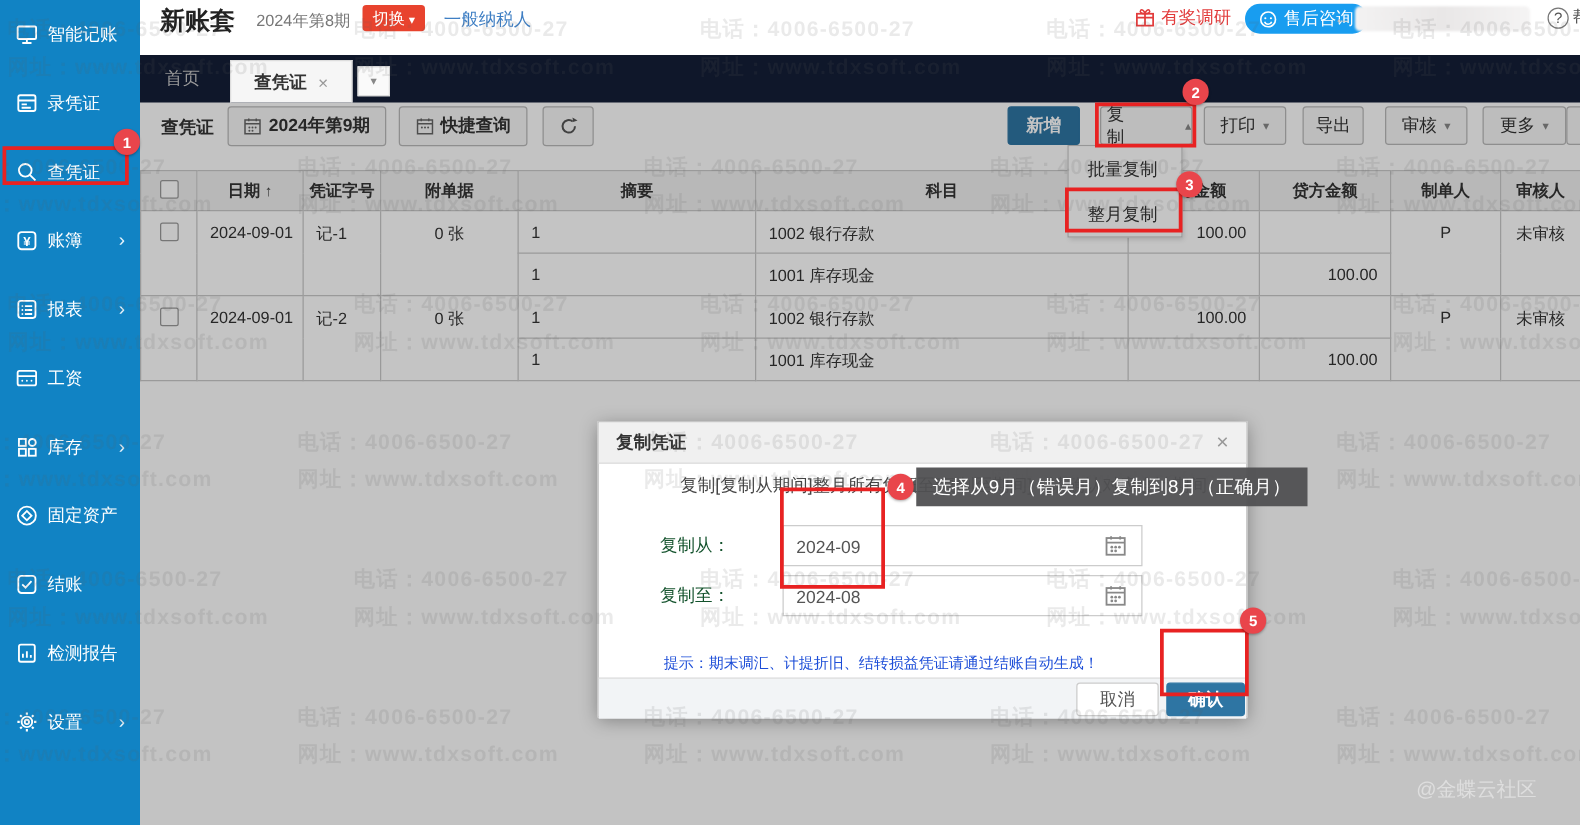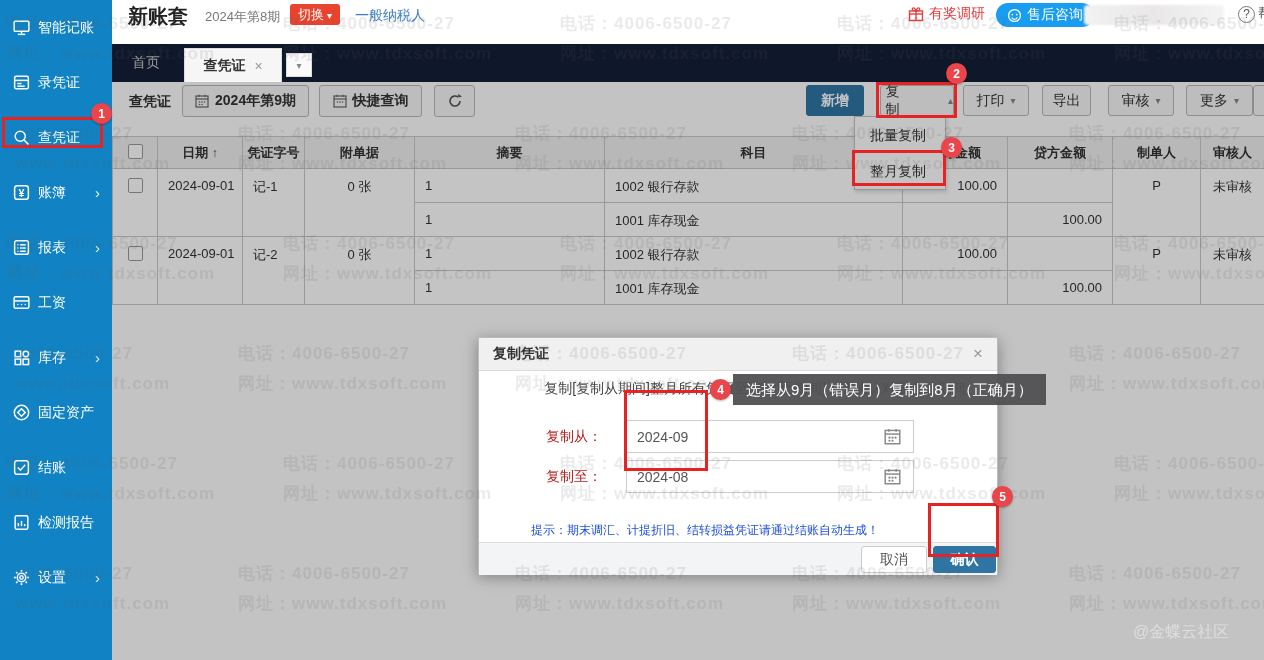--- a/index.html
+++ b/index.html
@@ -61,21 +61,21 @@
 
   
   .dim { position:absolute; left:112px; top:68px; width:1152px; height:592px; background:rgba(0,0,0,.23); z-index:3; }
 
   
   .modal { position:absolute; left:478px; top:313px; width:520px; height:237px; background:#fff; border:1px solid #bbb; box-shadow:0 3px 14px rgba(0,0,0,.35); z-index:10;margin-top:24px; }
   .m-title { height:33px; background:#f0f0f0; border-bottom:1px solid #dcdcdc; display:flex; align-items:center; padding:0 14px; font-size:14px; font-weight:bold; color:#333; }
   .m-close { margin-left:auto; color:#999; font-size:17px; font-weight:normal; cursor:pointer; }
   .m-msg { position:absolute; left:0; top:42px; width:100%; text-align:center; font-size:14px; color:#444;padding-left:34px; }
   .m-row { position:absolute; left:0; height:33px; }
-  .m-row .lbl { position:absolute; left:49px; width:92px; text-align:center; font-size:14px; color:#b91c1c; top:8px; }
+  .m-row .lbl { position:absolute; left:49px; width:92px; text-align:left; font-size:14px; color:#14532d; top:8px; }
   .m-input { position:absolute; left:147px; top:0; width:288px; height:33px; border:1px solid #ccc; background:#fff; font-size:14px; color:#555; padding:0 30px 0 10px; font-family:inherit; }
   .m-cal { position:absolute; left:405px; top:8px; width:17px; height:17px; color:#888; cursor:pointer; }
   .m-hint { position:absolute; left:52px; top:184px; font-size:12px; color:#1d4ed8; }
   .m-footer { position:absolute; left:0; top:204px; width:100%; height:33px; background:#f2f4f6; border-top:1px solid #ddd; }
   .m-btn { position:absolute; top:3px; height:27px; border-radius:3px; font-size:14px; cursor:pointer; }
   .m-cancel { left:382px; width:66px; background:#fff; border:1px solid #ccc; color:#555; }
   .m-ok { left:454px; width:63px; background:var(--c-primary); border:1px solid var(--c-primary); color:#fff; font-weight:bold; }
 
   
   .tip { position:absolute; left:733px; top:374px; height:31px; line-height:31px; background:rgba(80,80,82,.95); color:#fff; font-size:15px; padding:0 13px; z-index:20; white-space:nowrap; }

